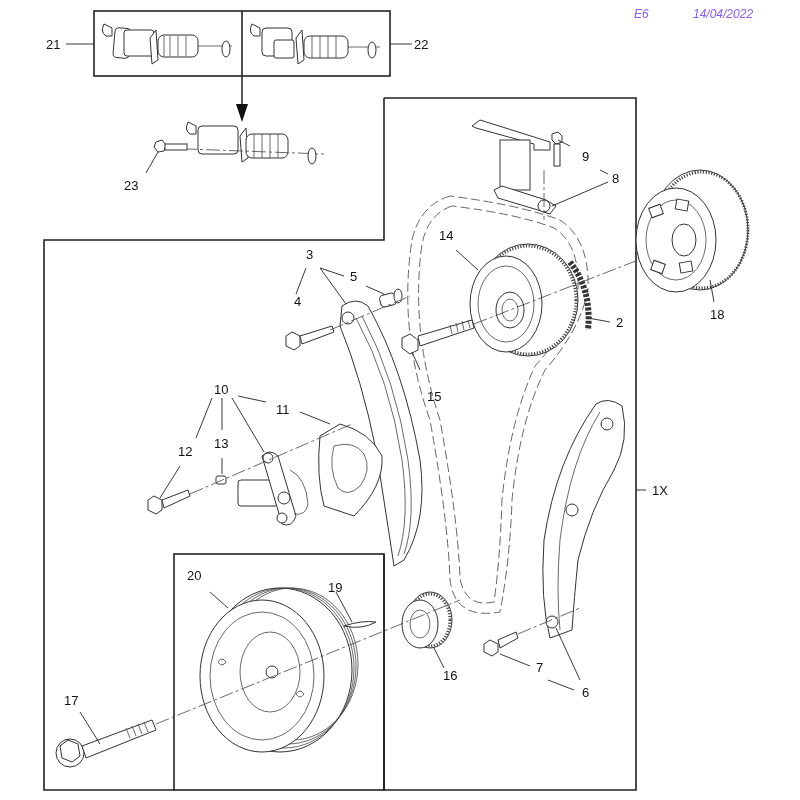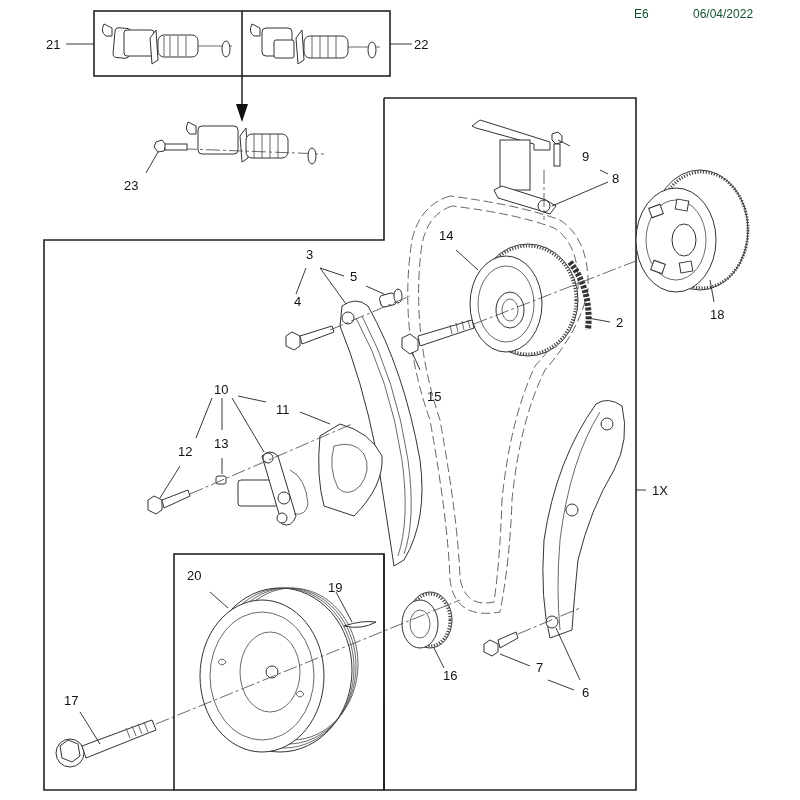--- a/index.html
+++ b/index.html
@@ -1,33 +1,33 @@
 <!DOCTYPE html>
 <html><head>
 <meta charset="utf-8">
 <style>
   html, body { margin: 0; padding: 0; background: #ffffff; }
   body { width: 800px; height: 800px; position: relative; overflow: hidden;
          font-family: "Liberation Sans", sans-serif; }
   #stage { position: absolute; left: 0; top: 0; width: 800px; height: 800px; }
-  .hdr { position: absolute; top: 7px; font-size: 12px; color: #14532d; }
+  .hdr { position: absolute; top: 7px; font-size: 12px; color: #8b5cf6; font-style: italic; }
   .callout { font-family: "Liberation Sans", sans-serif; font-size: 13px; fill: #111; font-weight: 500; }
   .frame { fill: none; stroke: #222; stroke-width: 1.6; }
   .leader { stroke: #222; stroke-width: 0.9; fill: none; }
   .part { fill: #fff; stroke: #333; stroke-width: 1; }
   .thin { fill: none; stroke: #444; stroke-width: 0.8; }
   .axis { stroke: #444; stroke-width: 0.8; fill: none; stroke-dasharray: 14 3 3 3; }
   .chain { fill: none; stroke: #555; stroke-width: 0.9; stroke-dasharray: 9 4; }
   .teeth { fill: none; stroke: #444; stroke-width: 3; stroke-dasharray: 1.2 1.6; }
 </style>
 </head>
 <body>
 
 <div class="hdr" style="left:634px;">E6</div>
-<div class="hdr" style="left:693px;">06/04/2022</div>
+<div class="hdr" style="left:693px;">14/04/2022</div>
 
 <svg id="stage" viewBox="0 0 800 800">
 
   <rect class="frame" x="94" y="11" width="296" height="65"></rect>
   <line class="frame" x1="242" y1="11" x2="242" y2="76"></line>
   <polyline class="frame" points="384,98 636,98 636,790 384,790 384,700"></polyline>
   <polyline class="frame" points="384,98 384,240 44,240 44,790 174,790"></polyline>
   <rect class="frame" x="174" y="554" width="210" height="236"></rect>
   <line class="frame" x1="384" y1="554" x2="384" y2="790"></line>
 

